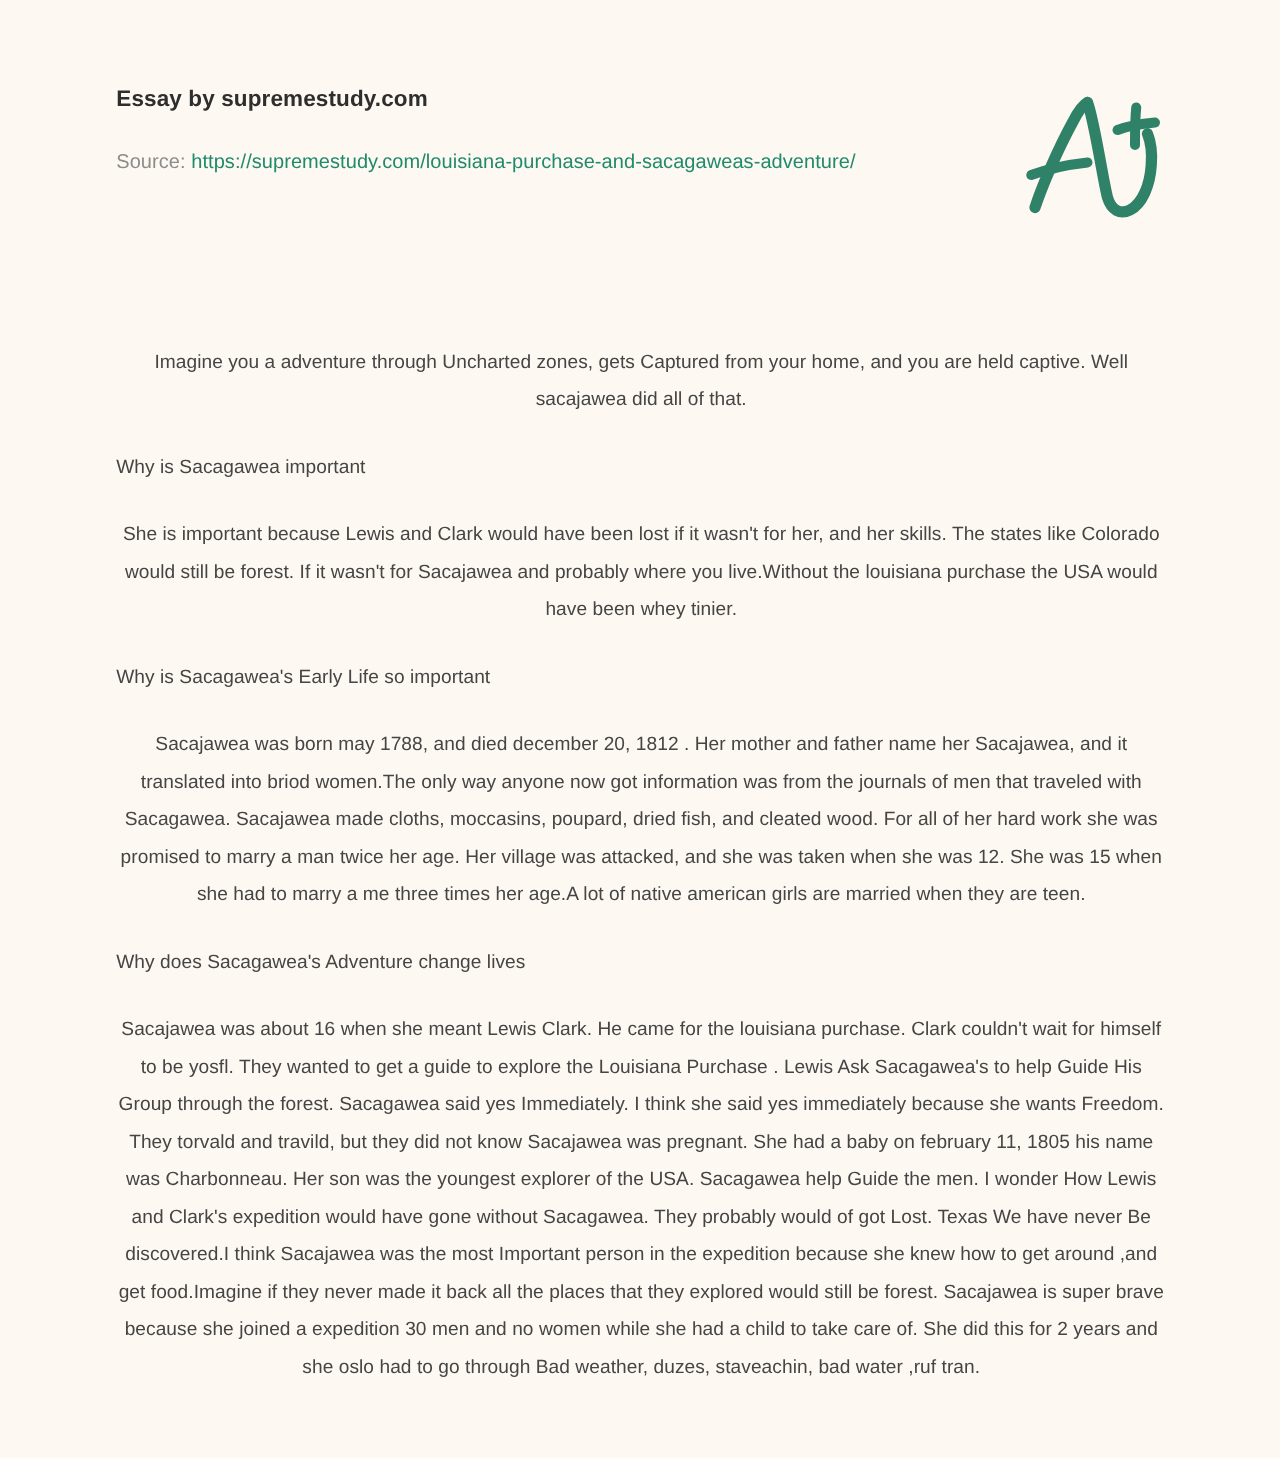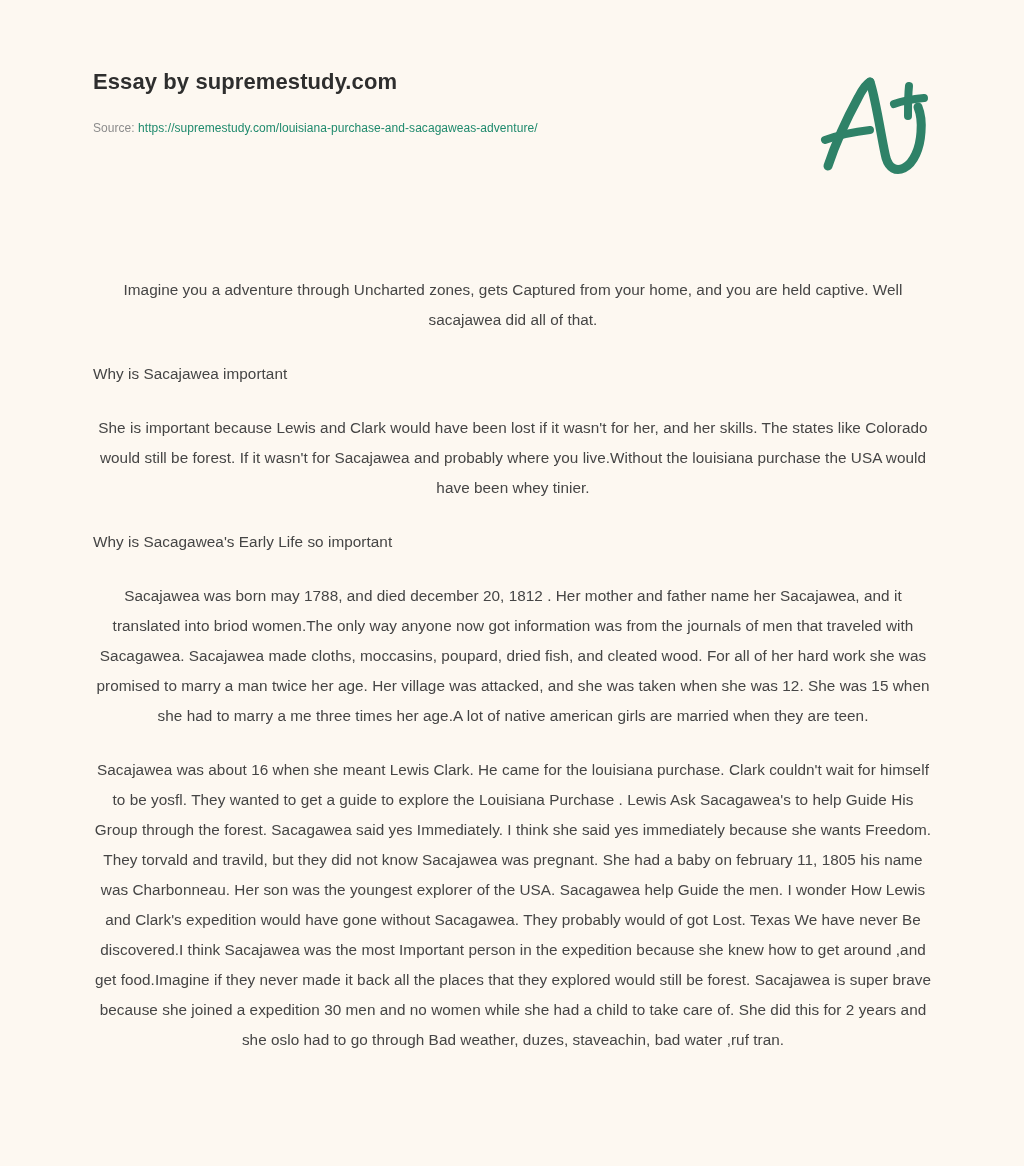--- a/index.html
+++ b/index.html
@@ -26,31 +26,31 @@
     position: absolute;
     left: 0;
     top: 0;
     width: 1024px;
     height: 200px;
   }
   .byline {
     position: absolute;
     left: 93px;
     top: 69px;
-    font-size: 22px;
+    font-size: 18px;
     font-weight: bold;
     color: #2e2e2e;
     letter-spacing: 0.1px;
     white-space: nowrap;
   }
   .source-line {
     position: absolute;
     left: 93px;
     top: 121px;
-    font-size: 12px;
+    font-size: 16px;
     white-space: nowrap;
     letter-spacing: 0.05px;
   }
   .source-label {
     color: #8c8c8c;
   }
   .source-url {
     color: #1f8a6d;
     text-decoration: none;
   }
@@ -135,22 +135,23 @@
           <path d="M101 26 C 100 35, 100 46, 100 56" stroke-width="8"></path>
         </g>
       </svg>
     </div>
 
   </div>
 
   <div class="article">
     <div class="body-block">
       <p class="para">Imagine you a adventure through Uncharted zones, gets Captured from your home, and you are held captive. Well sacajawea did all of that.</p>
-      <p class="subhead">Why is Sacajawea important</p>
+      <p class="subhead">Why is Sacagawea important</p>
       <p class="para">She is important because Lewis and Clark would have been lost if it wasn't for her, and her skills. The states like Colorado would still be forest. If it wasn't for Sacajawea and probably where you live.Without the louisiana purchase the USA would have been whey tinier.</p>
       <p class="subhead">Why is Sacagawea's Early Life so important</p>
       <p class="para">Sacajawea was born may 1788, and died december 20, 1812 . Her mother and father name her Sacajawea, and it translated into briod women.The only way anyone now got information was from the journals of men that traveled with Sacagawea. Sacajawea made cloths, moccasins, poupard, dried fish, and cleated wood. For all of her hard work she was promised to marry a man twice her age. Her village was attacked, and she was taken when she was 12. She was 15 when she had to marry a me three times her age.A lot of native american girls are married when they are teen.</p>
+      <p class="subhead">Why does Sacagawea's Adventure change lives</p>
       <p class="para">Sacajawea was about 16 when she meant Lewis Clark. He came for the louisiana purchase. Clark couldn't wait for himself to be yosfl. They wanted to get a guide to explore the Louisiana Purchase . Lewis Ask Sacagawea's to help Guide His Group through the forest. Sacagawea said yes Immediately. I think she said yes immediately because she wants Freedom. They torvald and travild, but they did not know Sacajawea was pregnant. She had a baby on february 11, 1805 his name was Charbonneau. Her son was the youngest explorer of the USA. Sacagawea help Guide the men. I wonder How Lewis and Clark's expedition would have gone without Sacagawea. They probably would of got Lost. Texas We have never Be discovered.I think Sacajawea was the most Important person in the expedition because she knew how to get around ,and get food.Imagine if they never made it back all the places that they explored would still be forest. Sacajawea is super brave because she joined a expedition 30 men and no women while she had a child to take care of. She did this for 2 years and she oslo had to go through Bad weather, duzes, staveachin, bad water ,ruf tran.</p>
 
     </div>
   </div>
 
 </div>
 
 </body></html>

